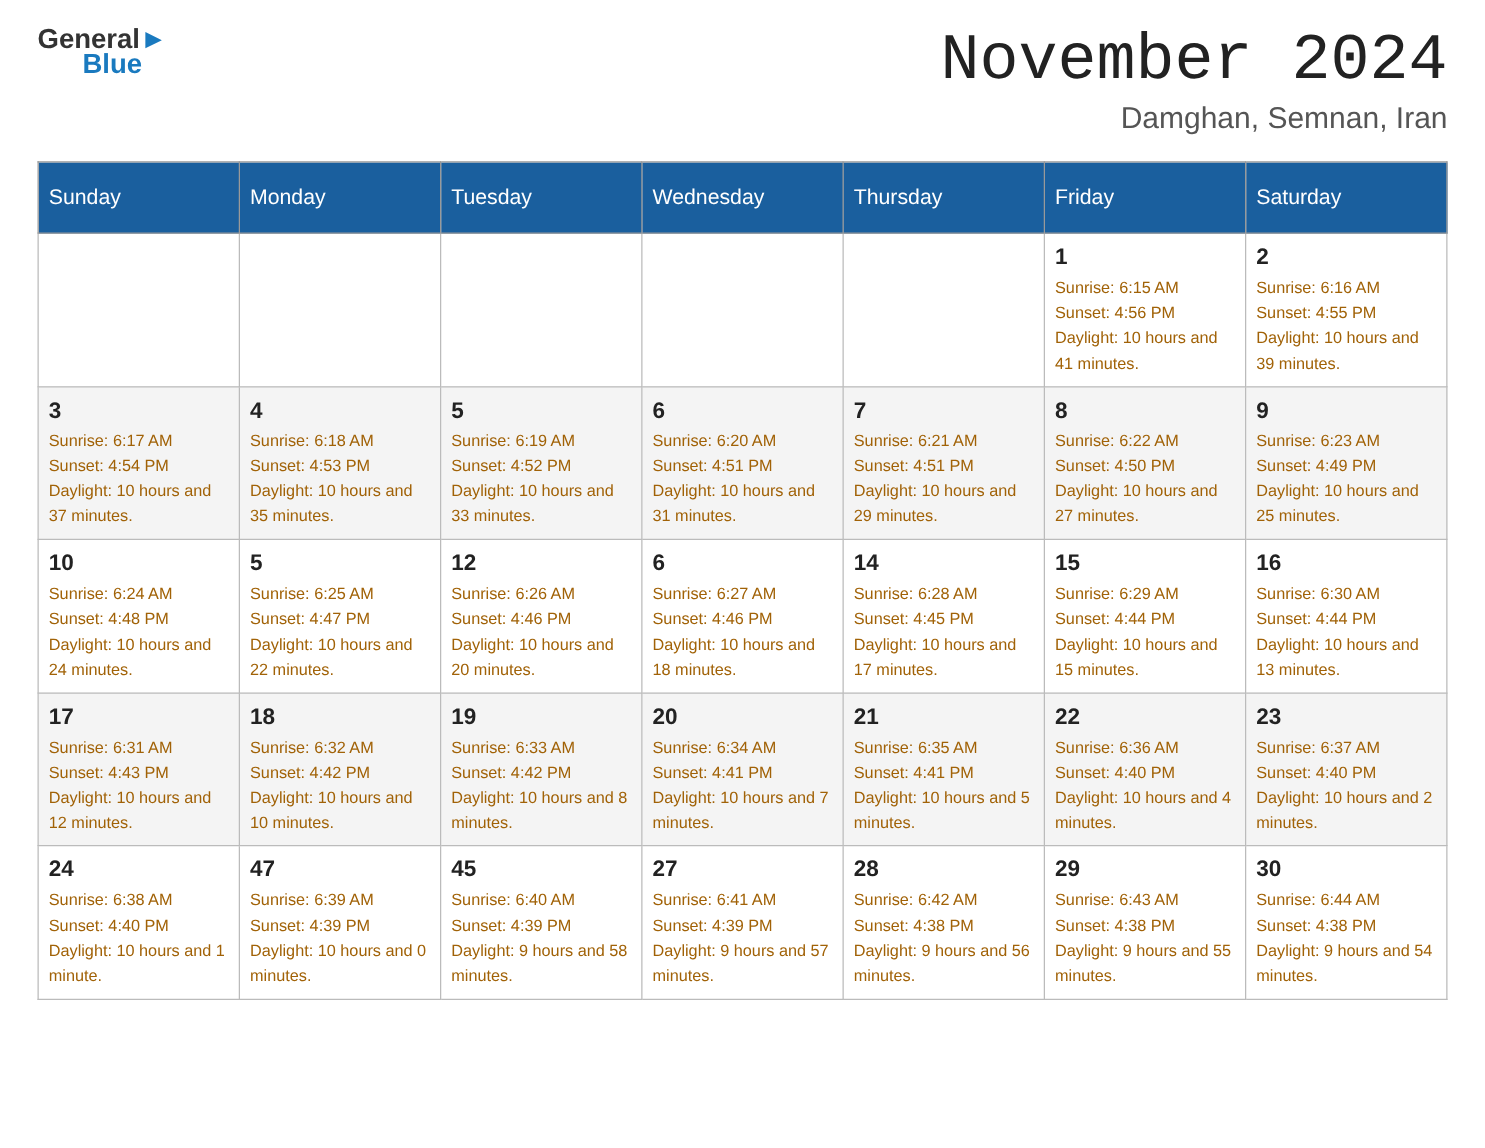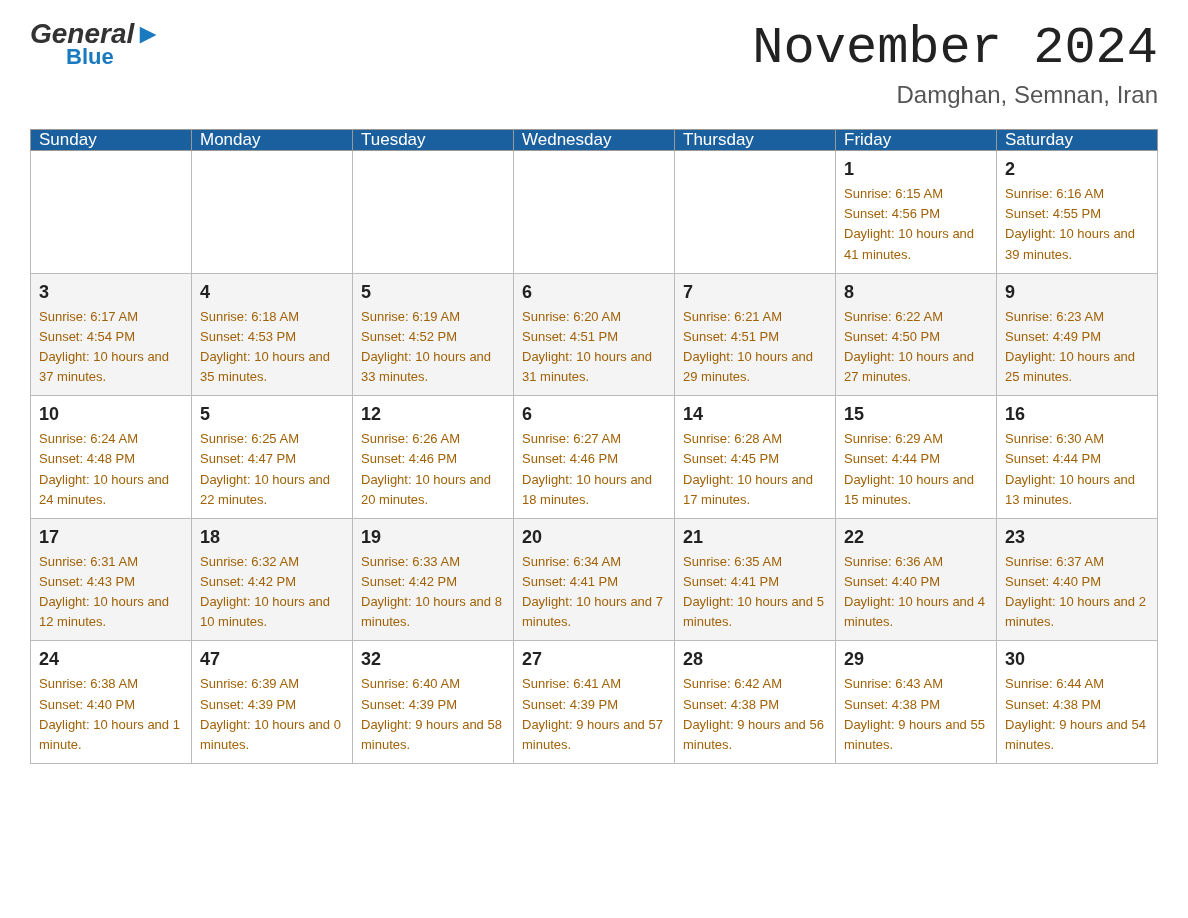--- a/index.html
+++ b/index.html
@@ -16,25 +16,24 @@
       justify-content: space-between;
       align-items: flex-start;
       margin-bottom: 20px;
     }
     .logo {
       display: flex;
       flex-direction: column;
       align-items: flex-start;
     }
     .logo-general {
-      font-size: 28px;
+      font-size: 22px;
       font-weight: bold;
       color: #333;
       line-height: 1;
-      font-style: italic;
     }
     .logo-general span {
       color: #1a7abf;
     }
     .logo-blue {
       font-size: 22px;
       font-weight: bold;
       color: #1a7abf;
       margin-top: -4px;
       margin-left: 36px;
@@ -57,21 +56,21 @@
     .calendar {
       width: 100%;
       border-collapse: collapse;
       border: 1px solid #999;
     }
     .calendar th {
       background-color: #1a5f9e;
       color: #fff;
       font-size: 17px;
       font-weight: normal;
-      padding: 0 8px;
+      padding: 18px 8px;
       text-align: left;
       border: 1px solid #999;
     }
     .calendar td {
       vertical-align: top;
       border: 1px solid #bbb;
       padding: 8px;
       width: 14.28%;
       min-height: 100px;
     }
@@ -237,21 +236,21 @@
       <tr>
         <td>
           <span class="day-number">24</span>
           <div class="day-info">Sunrise: 6:38 AM<br>Sunset: 4:40 PM<br>Daylight: 10 hours and 1 minute.</div>
         </td>
         <td>
           <span class="day-number">47</span>
           <div class="day-info">Sunrise: 6:39 AM<br>Sunset: 4:39 PM<br>Daylight: 10 hours and 0 minutes.</div>
         </td>
         <td>
-          <span class="day-number">32</span>
+          <span class="day-number">45</span>
           <div class="day-info">Sunrise: 6:40 AM<br>Sunset: 4:39 PM<br>Daylight: 9 hours and 58 minutes.</div>
         </td>
         <td>
           <span class="day-number">27</span>
           <div class="day-info">Sunrise: 6:41 AM<br>Sunset: 4:39 PM<br>Daylight: 9 hours and 57 minutes.</div>
         </td>
         <td>
           <span class="day-number">28</span>
           <div class="day-info">Sunrise: 6:42 AM<br>Sunset: 4:38 PM<br>Daylight: 9 hours and 56 minutes.</div>
         </td>

